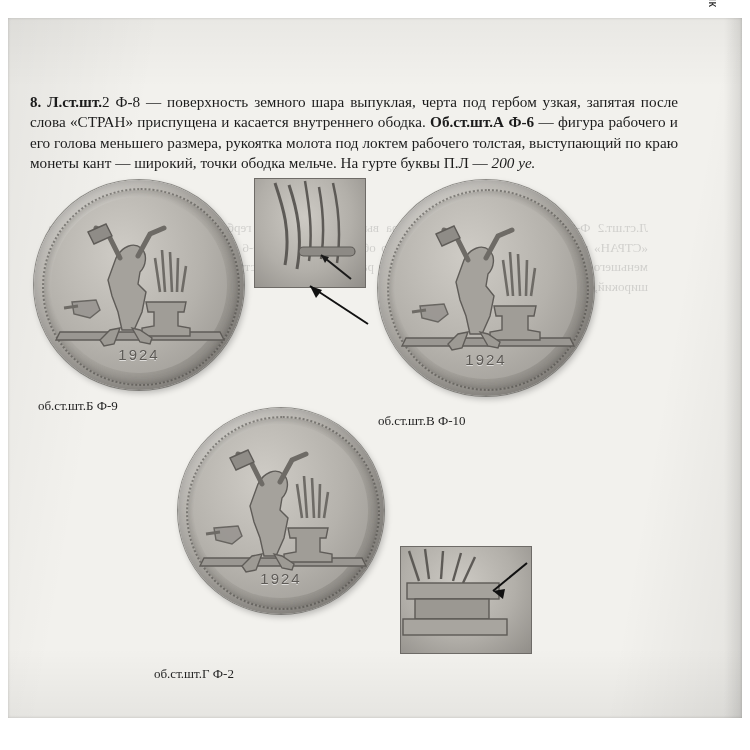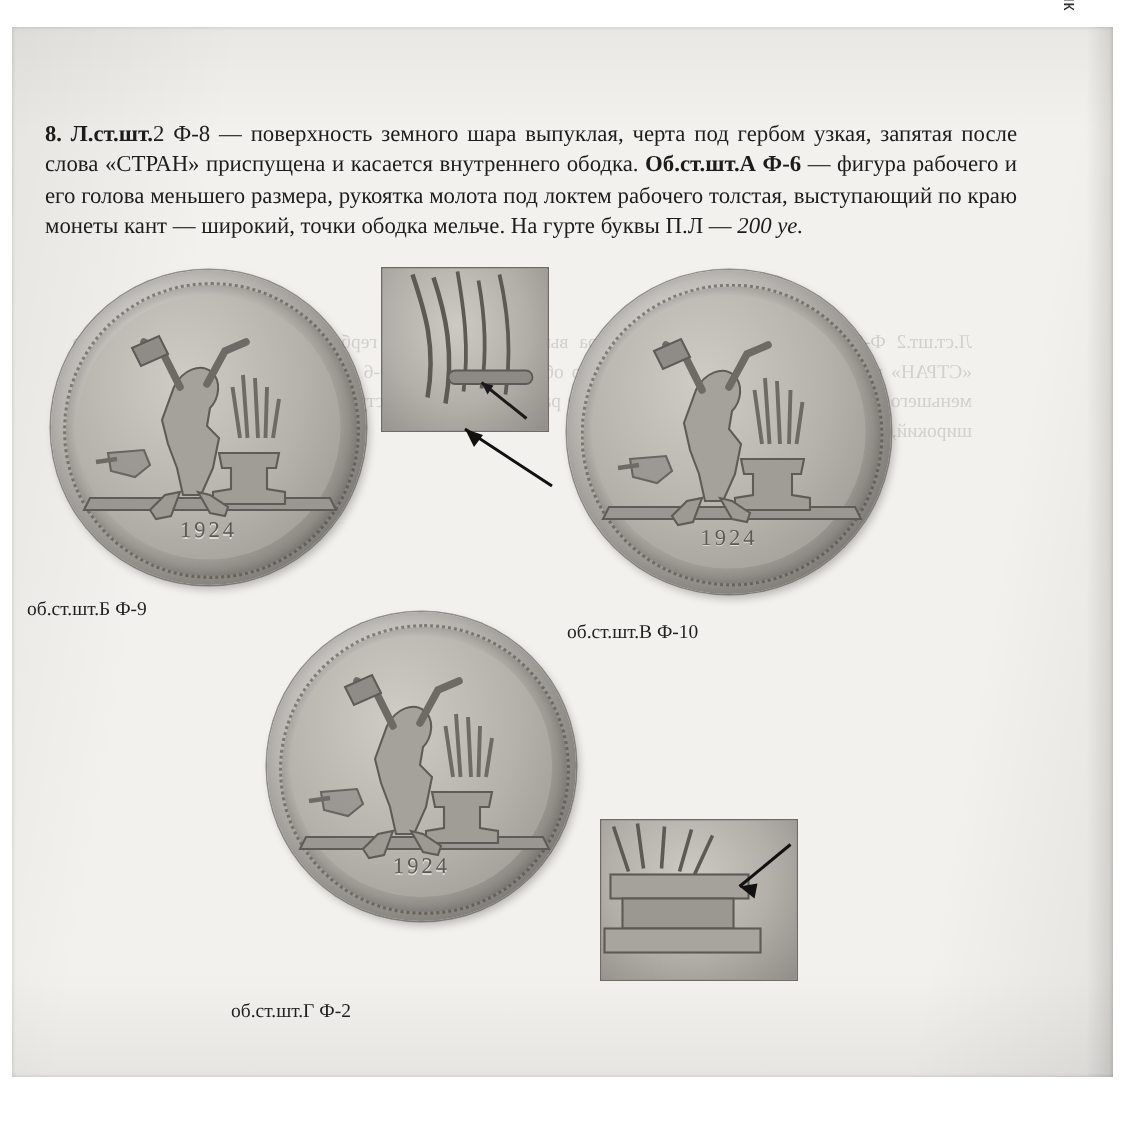--- a/index.html
+++ b/index.html
@@ -48,21 +48,21 @@
     font-size: 12.5px;
     letter-spacing: 0.4px;
     color: #2b2b2b;
     white-space: nowrap;
     font-family: "Liberation Sans", sans-serif;
   }
   
   .textblock {
     position: absolute;
     left: 22px;
-    top: 62px;
+    top: 74px;
     width: 648px;
     font-size: 15.2px;
     line-height: 1.34;
     color: #1c1c1c;
     text-align: justify;
   }
   .textblock .num {
     font-weight: bold;
     font-size: 15px;
   }
@@ -114,21 +114,21 @@
     border-radius: 50%;
     background: radial-gradient(ellipse at 40% 32%, #cfccc6 0%, #b5b2ac 55%, #97948f 100%);
   }
   .coin svg { position: absolute; left: 0; top: 0; width: 100%; height: 100%; }
   .coin .date {
     position: absolute;
     left: 0;
     right: 0;
     bottom: 13%;
     text-align: center;
-    font-family: Liberation Serif, serif;
+    font-family: Liberation Sans, sans-serif;
     font-size: 15px;
     letter-spacing: 2px;
     color: #5d5a56;
     text-shadow: 0 1px 0 rgba(255,255,255,0.6);
   }
   .caption {
     position: absolute;
     font-size: 13px;
     color: #1f1f1f;
     white-space: nowrap;
@@ -180,21 +180,21 @@
           <path d="M86,78 L74,54 L62,48 M104,76 L116,54 L130,48" fill="none" stroke="#6e6b66" stroke-width="5" stroke-linecap="round"></path>
 
           <path d="M54,52 L72,44 L78,56 L60,64 Z" fill="#8f8c87"></path>
 
           <path d="M38,122 L62,120 L66,130 L56,138 L40,134 Z" fill="#989591" opacity="0.9"></path>
           <path d="M30,128 L44,126" stroke="#6e6b66" stroke-width="3" fill="none"></path>
         </g>
       </svg>
       <div class="date">1924</div>
     </div>
-    <div class="caption" style="left:10px; top:380px;">об.ст.шт.Б Ф-9</div>
+    <div class="caption" style="left:30px; top:380px;">об.ст.шт.Б Ф-9</div>
 
     <div class="detail" style="left:246px; top:160px; width:110px; height:108px;">
       <svg viewBox="0 0 110 108">
         <g stroke="#5d5a56" fill="none">
           <path d="M20,4 C28,28 36,52 30,86" stroke-width="3"></path>
           <path d="M34,6 C42,30 48,56 42,90" stroke-width="3"></path>
           <path d="M50,2 C54,26 58,52 54,82" stroke-width="2.5"></path>
           <path d="M64,8 C68,30 70,54 66,80" stroke-width="2.5"></path>
           <path d="M78,4 C84,30 86,56 82,84" stroke-width="2.5"></path>
         </g>

